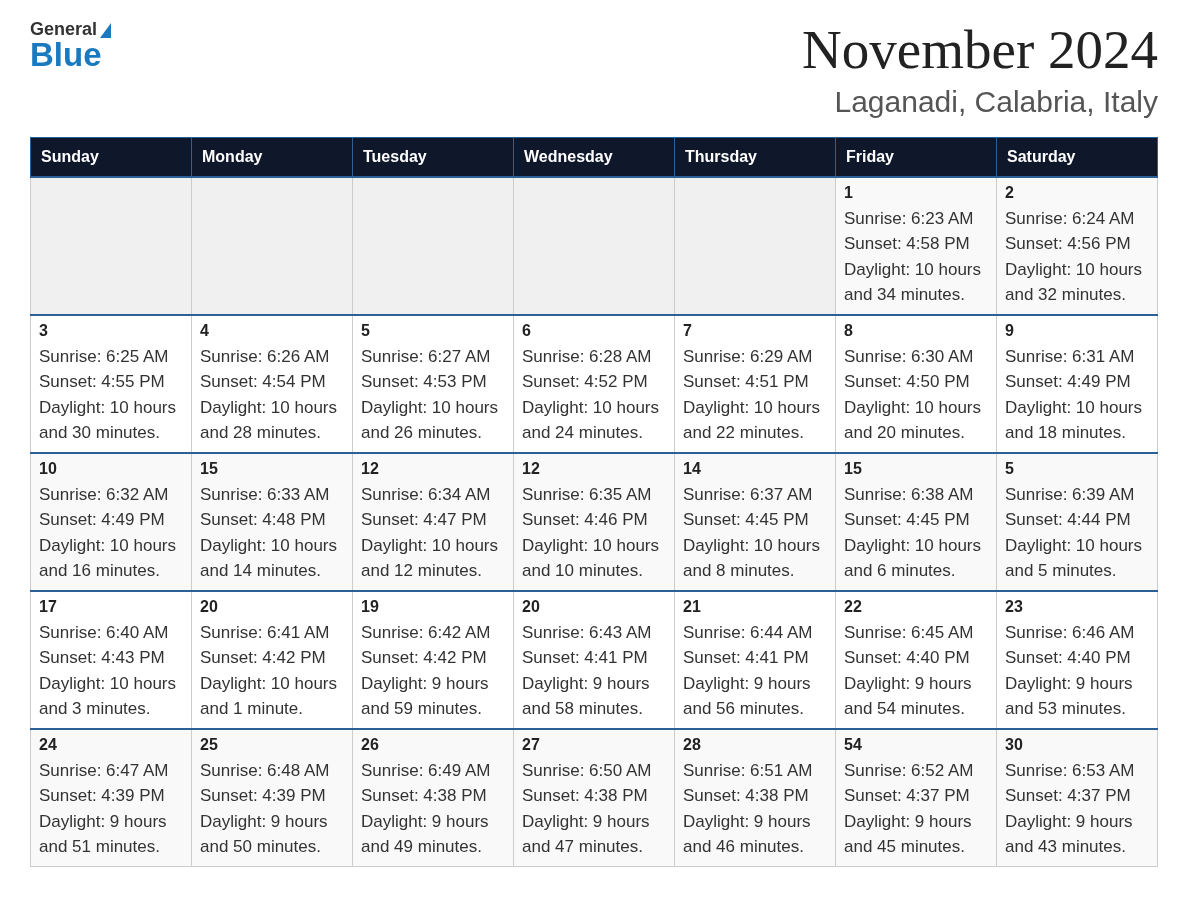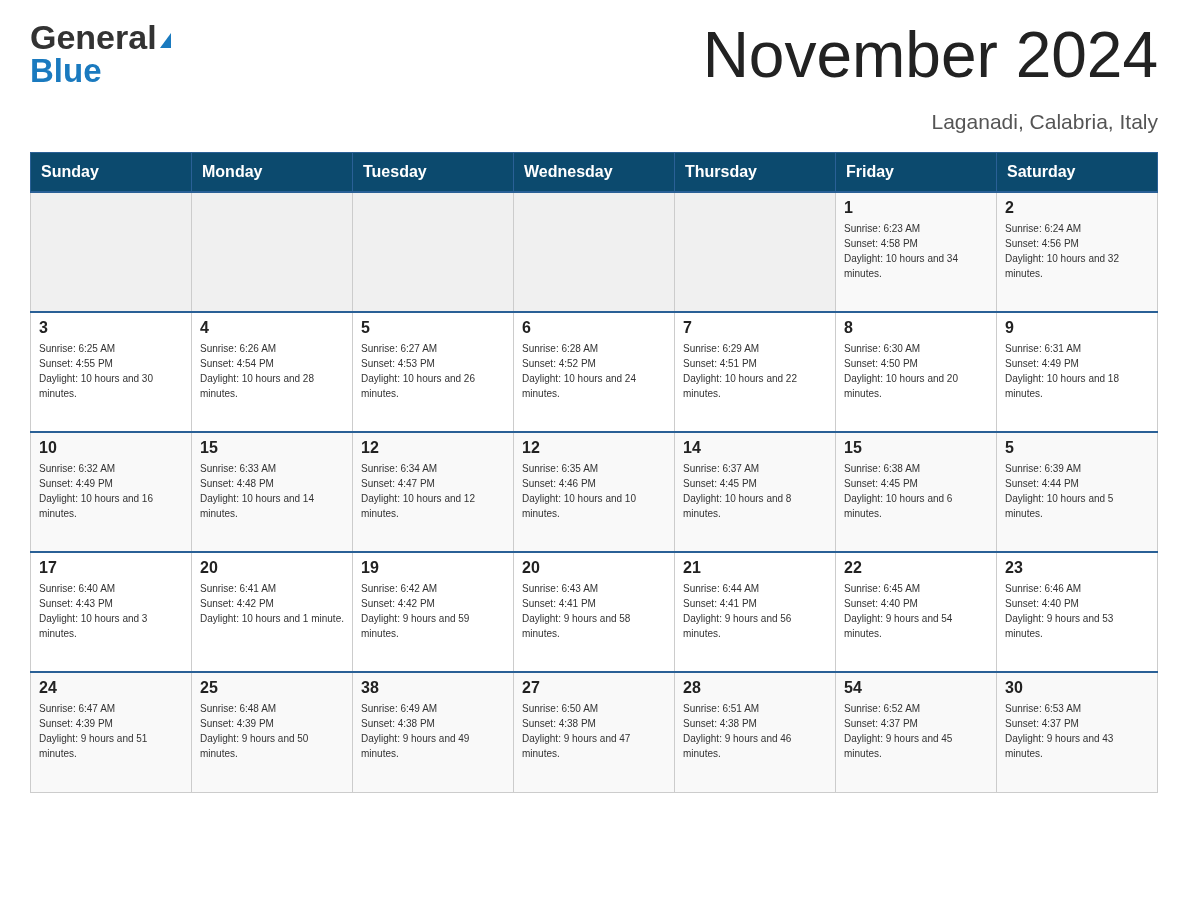--- a/index.html
+++ b/index.html
@@ -15,49 +15,50 @@
       justify-content: space-between;
       align-items: flex-start;
       margin-bottom: 18px;
     }
     .logo {
       display: flex;
       flex-direction: column;
       align-items: flex-start;
     }
     .logo-text {
-      font-size: 34px;
+      font-size: 18px;
       font-weight: bold;
       color: #333;
       line-height: 1;
     }
     .logo-line {
       display: flex;
       align-items: center;
     }
     .title-block {
       text-align: right;
     }
     .cal-title {
-      font-size: 64px;
+      font-size: 55px;
       font-weight: normal;
       color: #222;
       line-height: 1.1;
+      font-family: Liberation Serif, serif;
     }
     .cal-subtitle {
-      font-size: 21px;
+      font-size: 30px;
       color: #555;
-      margin-top: 20px;
+      margin-top: 4px;
     }
     table {
       width: 100%;
       border-collapse: collapse;
     }
     thead th {
-      background: #0c4a6e;
+      background: #0f172a;
       color: #fff;
       font-size: 16px;
       font-weight: bold;
       padding: 10px 10px;
       text-align: left;
       border: 1px solid #2a6096;
     }
     tbody td {
       vertical-align: top;
       border: 1px solid #ccc;
@@ -72,21 +73,21 @@
       background: #f9f9f9;
     }
     .day-num {
       font-size: 16px;
       font-weight: bold;
       color: #222;
       display: block;
       margin-bottom: 4px;
     }
     .day-info {
-      font-size: 10px;
+      font-size: 17px;
       color: #333;
       line-height: 1.5;
     }
     .empty-cell {
       background: #f0f0f0 !important;
     }
     tbody tr td {
       border-top: 2px solid #2a6096;
     }
     tbody tr td:first-child {
@@ -230,21 +231,21 @@
       <tr>
         <td>
           <span class="day-num">24</span>
           <div class="day-info">Sunrise: 6:47 AM<br>Sunset: 4:39 PM<br>Daylight: 9 hours and 51 minutes.</div>
         </td>
         <td>
           <span class="day-num">25</span>
           <div class="day-info">Sunrise: 6:48 AM<br>Sunset: 4:39 PM<br>Daylight: 9 hours and 50 minutes.</div>
         </td>
         <td>
-          <span class="day-num">38</span>
+          <span class="day-num">26</span>
           <div class="day-info">Sunrise: 6:49 AM<br>Sunset: 4:38 PM<br>Daylight: 9 hours and 49 minutes.</div>
         </td>
         <td>
           <span class="day-num">27</span>
           <div class="day-info">Sunrise: 6:50 AM<br>Sunset: 4:38 PM<br>Daylight: 9 hours and 47 minutes.</div>
         </td>
         <td>
           <span class="day-num">28</span>
           <div class="day-info">Sunrise: 6:51 AM<br>Sunset: 4:38 PM<br>Daylight: 9 hours and 46 minutes.</div>
         </td>

